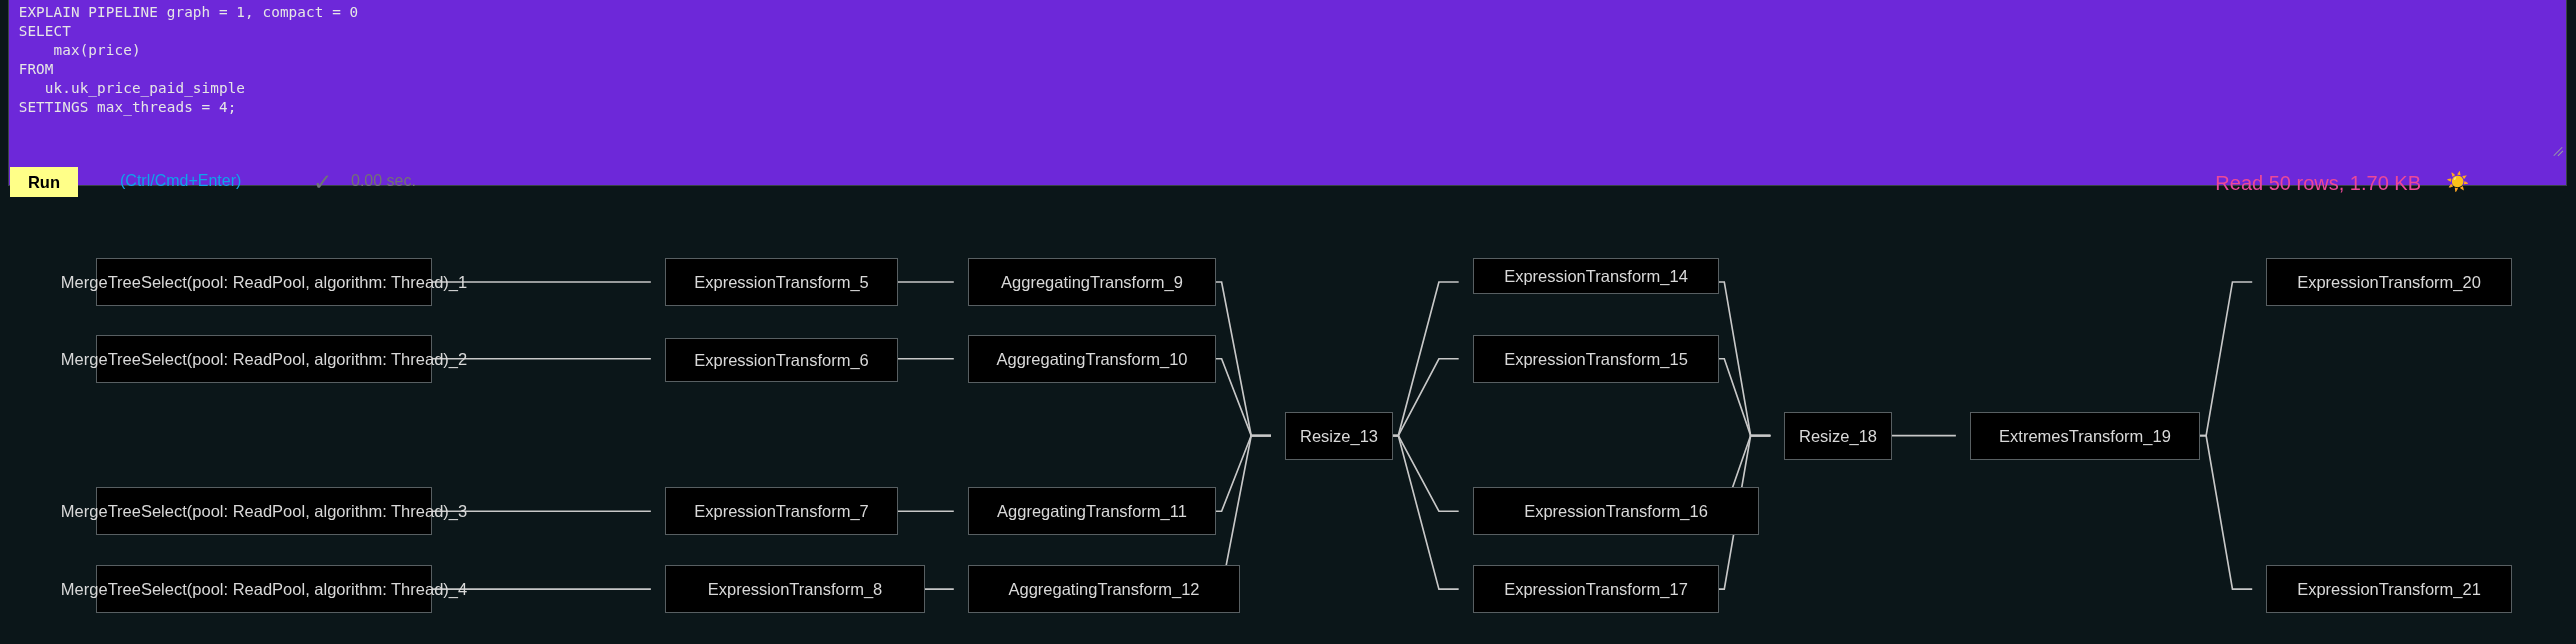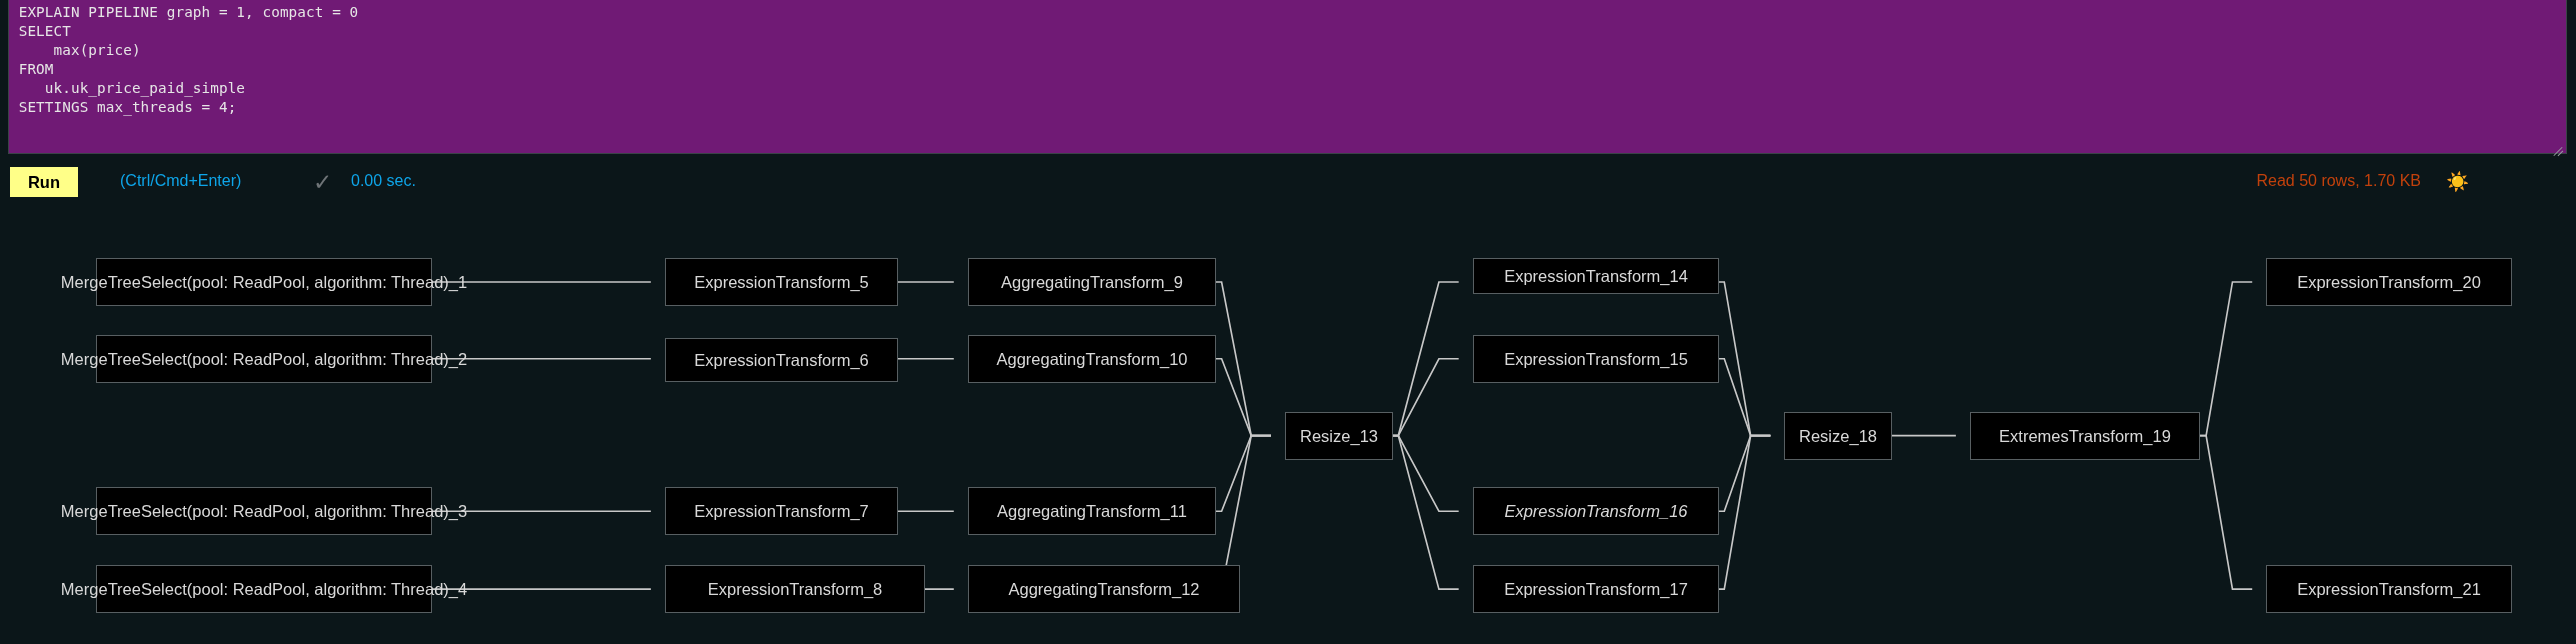--- a/index.html
+++ b/index.html
@@ -22,22 +22,22 @@
     left: 0px;
     top: 0px;
     width: 2576px;
     height: 160px;
   }
   #sql-editor {
     position: absolute;
     left: 7.7px;
     top: 0px;
     width: 2559px;
-    height: 154px;
-    background: #701a75;
+    height: 186px;
+    background: #6d28d9;
     border: 1.6px solid #3a4347;
     border-top: none;
     box-sizing: border-box;
     color: #e6e6e6;
     font-family: "DejaVu Sans Mono", "Liberation Mono", monospace;
     font-size: 14.3px;
     line-height: 19px;
     padding: 3.3px 0 0 10px;
     white-space: pre;
     overflow: hidden;
@@ -102,29 +102,29 @@
     font-size: 23px;
     color: #6f7477;
     line-height: 30px;
     font-family: "DejaVu Sans", sans-serif;
   }
   #elapsed {
     position: absolute;
     left: 351px;
     top: 11.5px;
     font-size: 16px;
-    color: #0ea5e9;
+    color: #737373;
     white-space: nowrap;
   }
   #read-stats {
     position: absolute;
     right: 63px;
     top: 11.5px;
-    font-size: 16px;
-    color: #c2410c;
+    font-size: 20px;
+    color: #ec4899;
     white-space: nowrap;
     text-align: center;
   }
   #theme-toggle {
     position: absolute;
     right: 13px;
     top: 8.8px;
     width: 25px;
     height: 25px;
     line-height: 25px;
@@ -256,21 +256,21 @@
       </div>
       <div class="node" style="left: 1271px; top: 209px; width: 108px; height: 48px;">
         <span>Resize_13</span>
       </div>
       <div class="node" style="left: 1459px; top: 55px; width: 246px; height: 36px;">
         <span>ExpressionTransform_14</span>
       </div>
       <div class="node" style="left: 1459px; top: 132px; width: 246px; height: 48px;">
         <span>ExpressionTransform_15</span>
       </div>
-      <div class="node" style="left: 1459px; top: 284px; width: 246px; height: 48px; font-style: italic;">
+      <div class="node" style="left: 1459px; top: 284px; width: 286px; height: 48px;">
         <span>ExpressionTransform_16</span>
       </div>
       <div class="node" style="left: 1459px; top: 362px; width: 246px; height: 48px;">
         <span>ExpressionTransform_17</span>
       </div>
       <div class="node" style="left: 1770px; top: 209px; width: 108px; height: 48px;">
         <span>Resize_18</span>
       </div>
       <div class="node" style="left: 1956px; top: 209px; width: 230px; height: 48px;">
         <span>ExtremesTransform_19</span>

